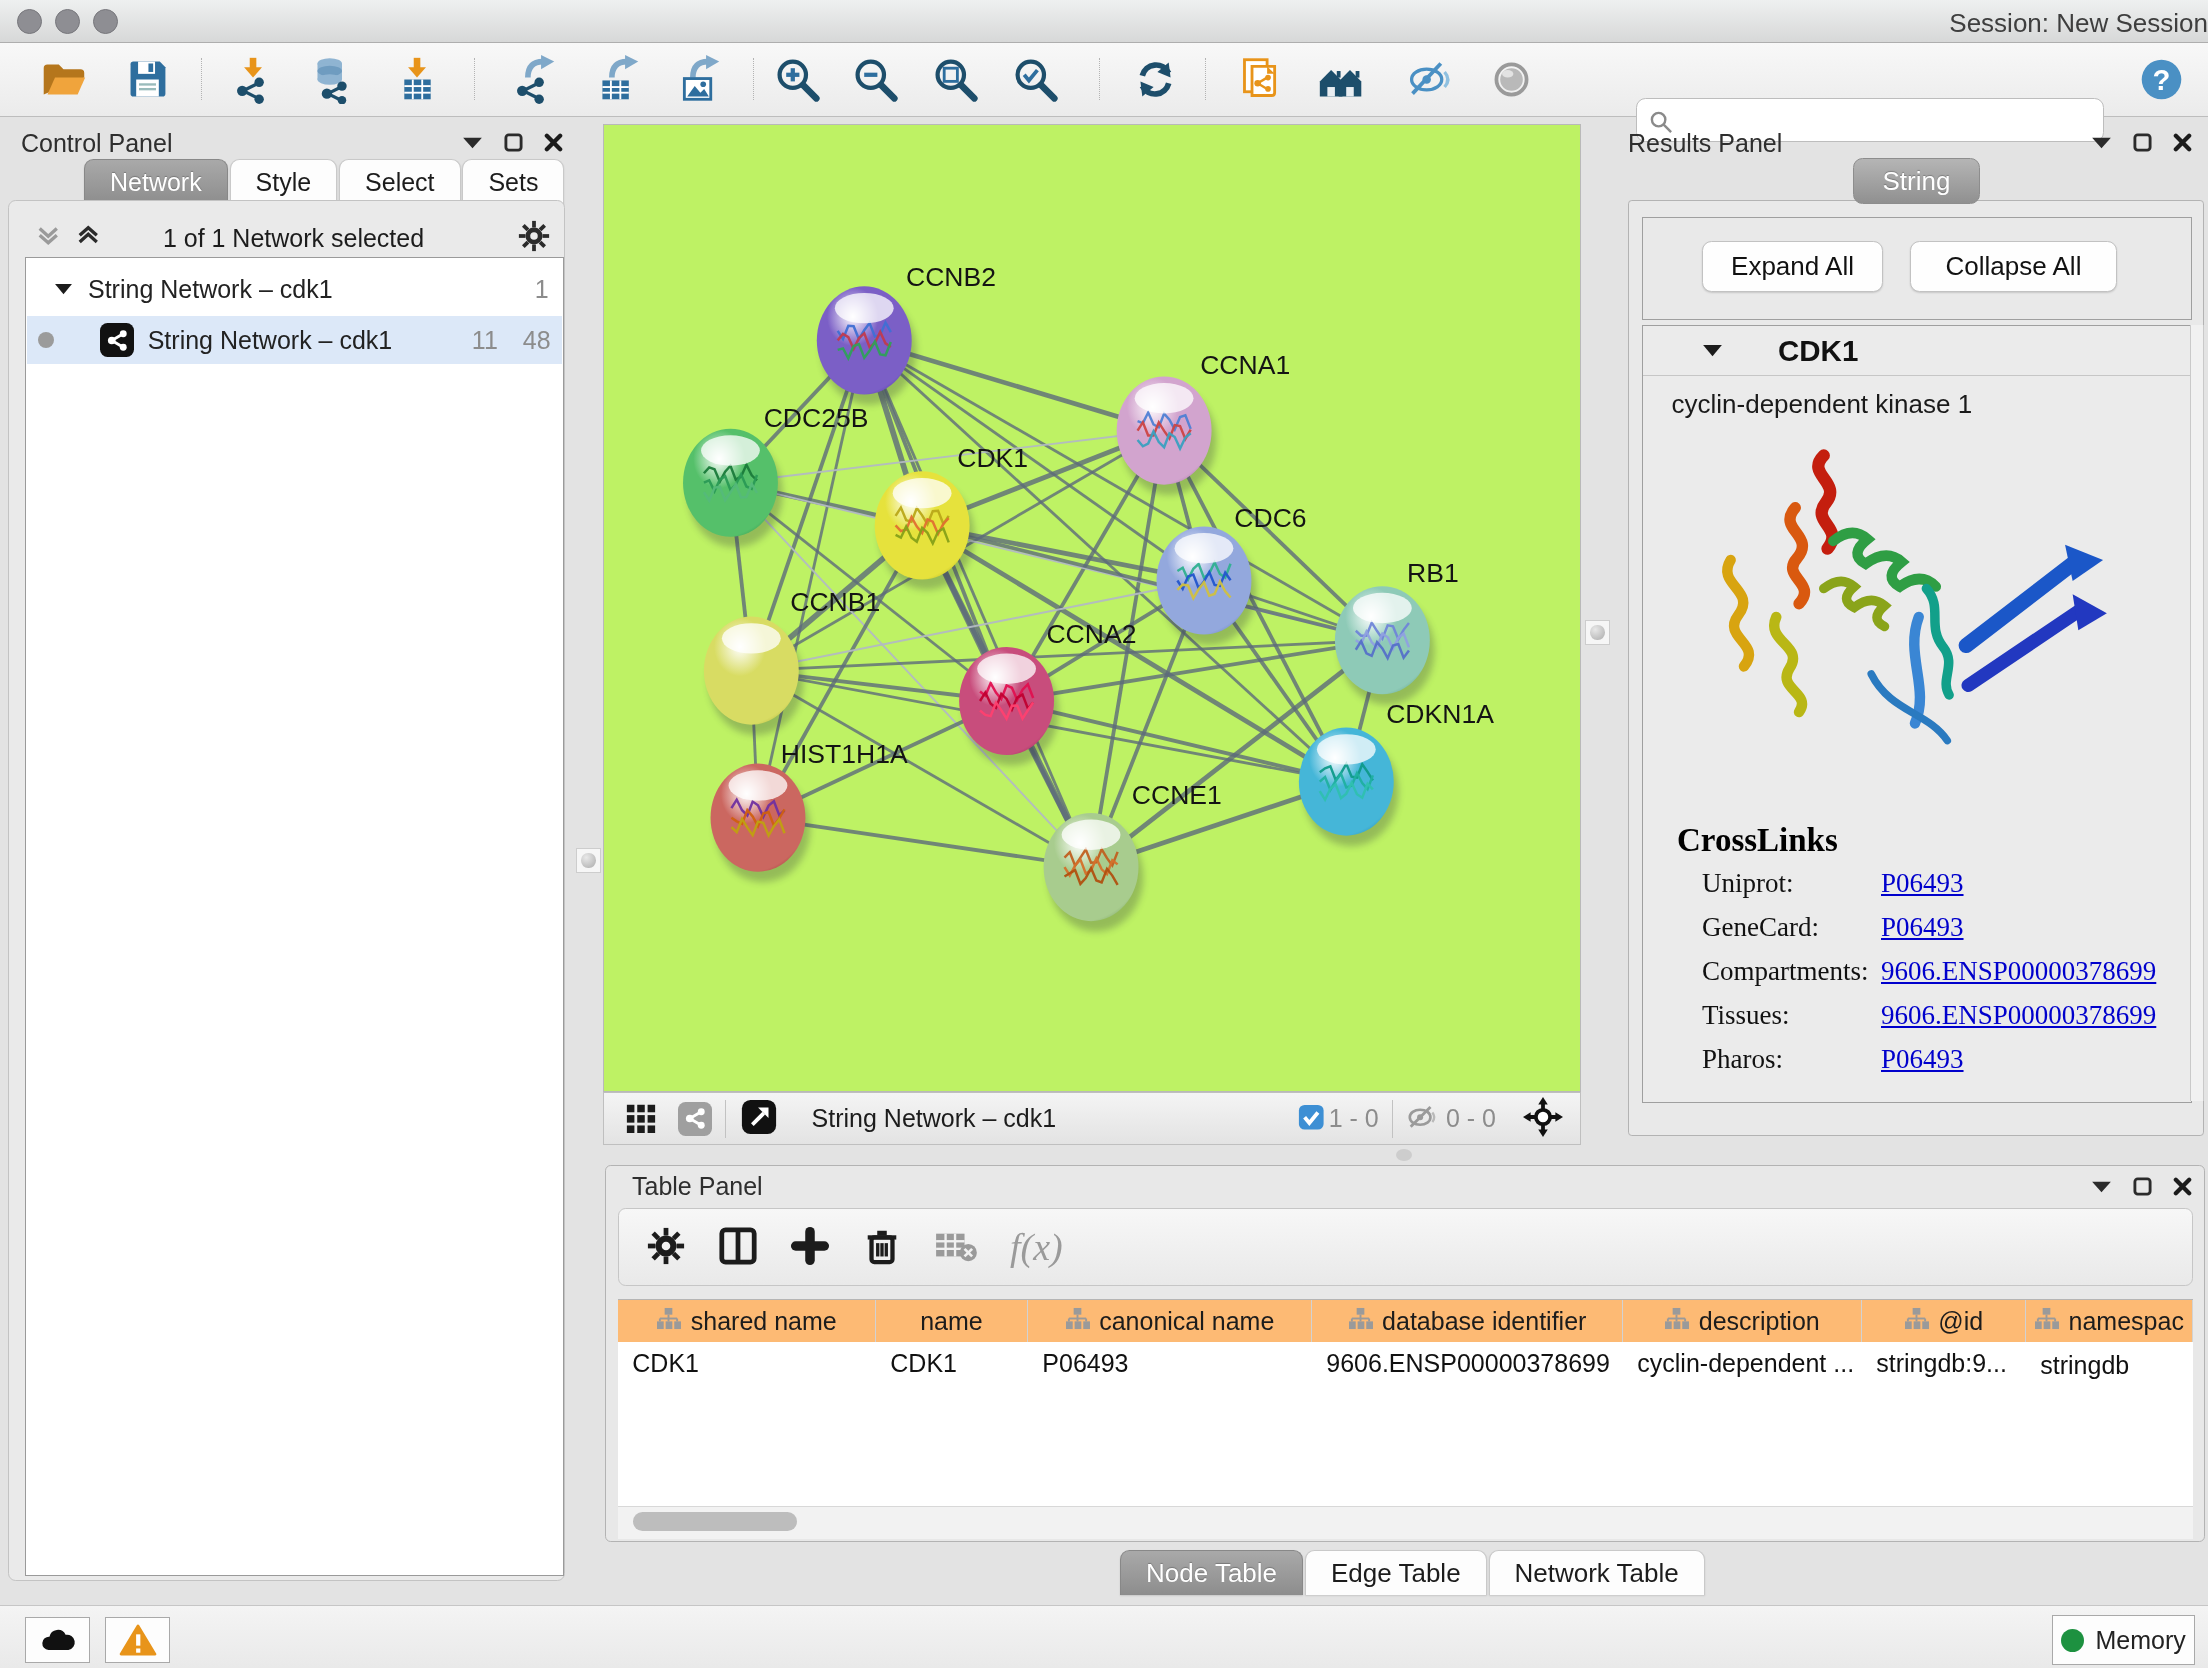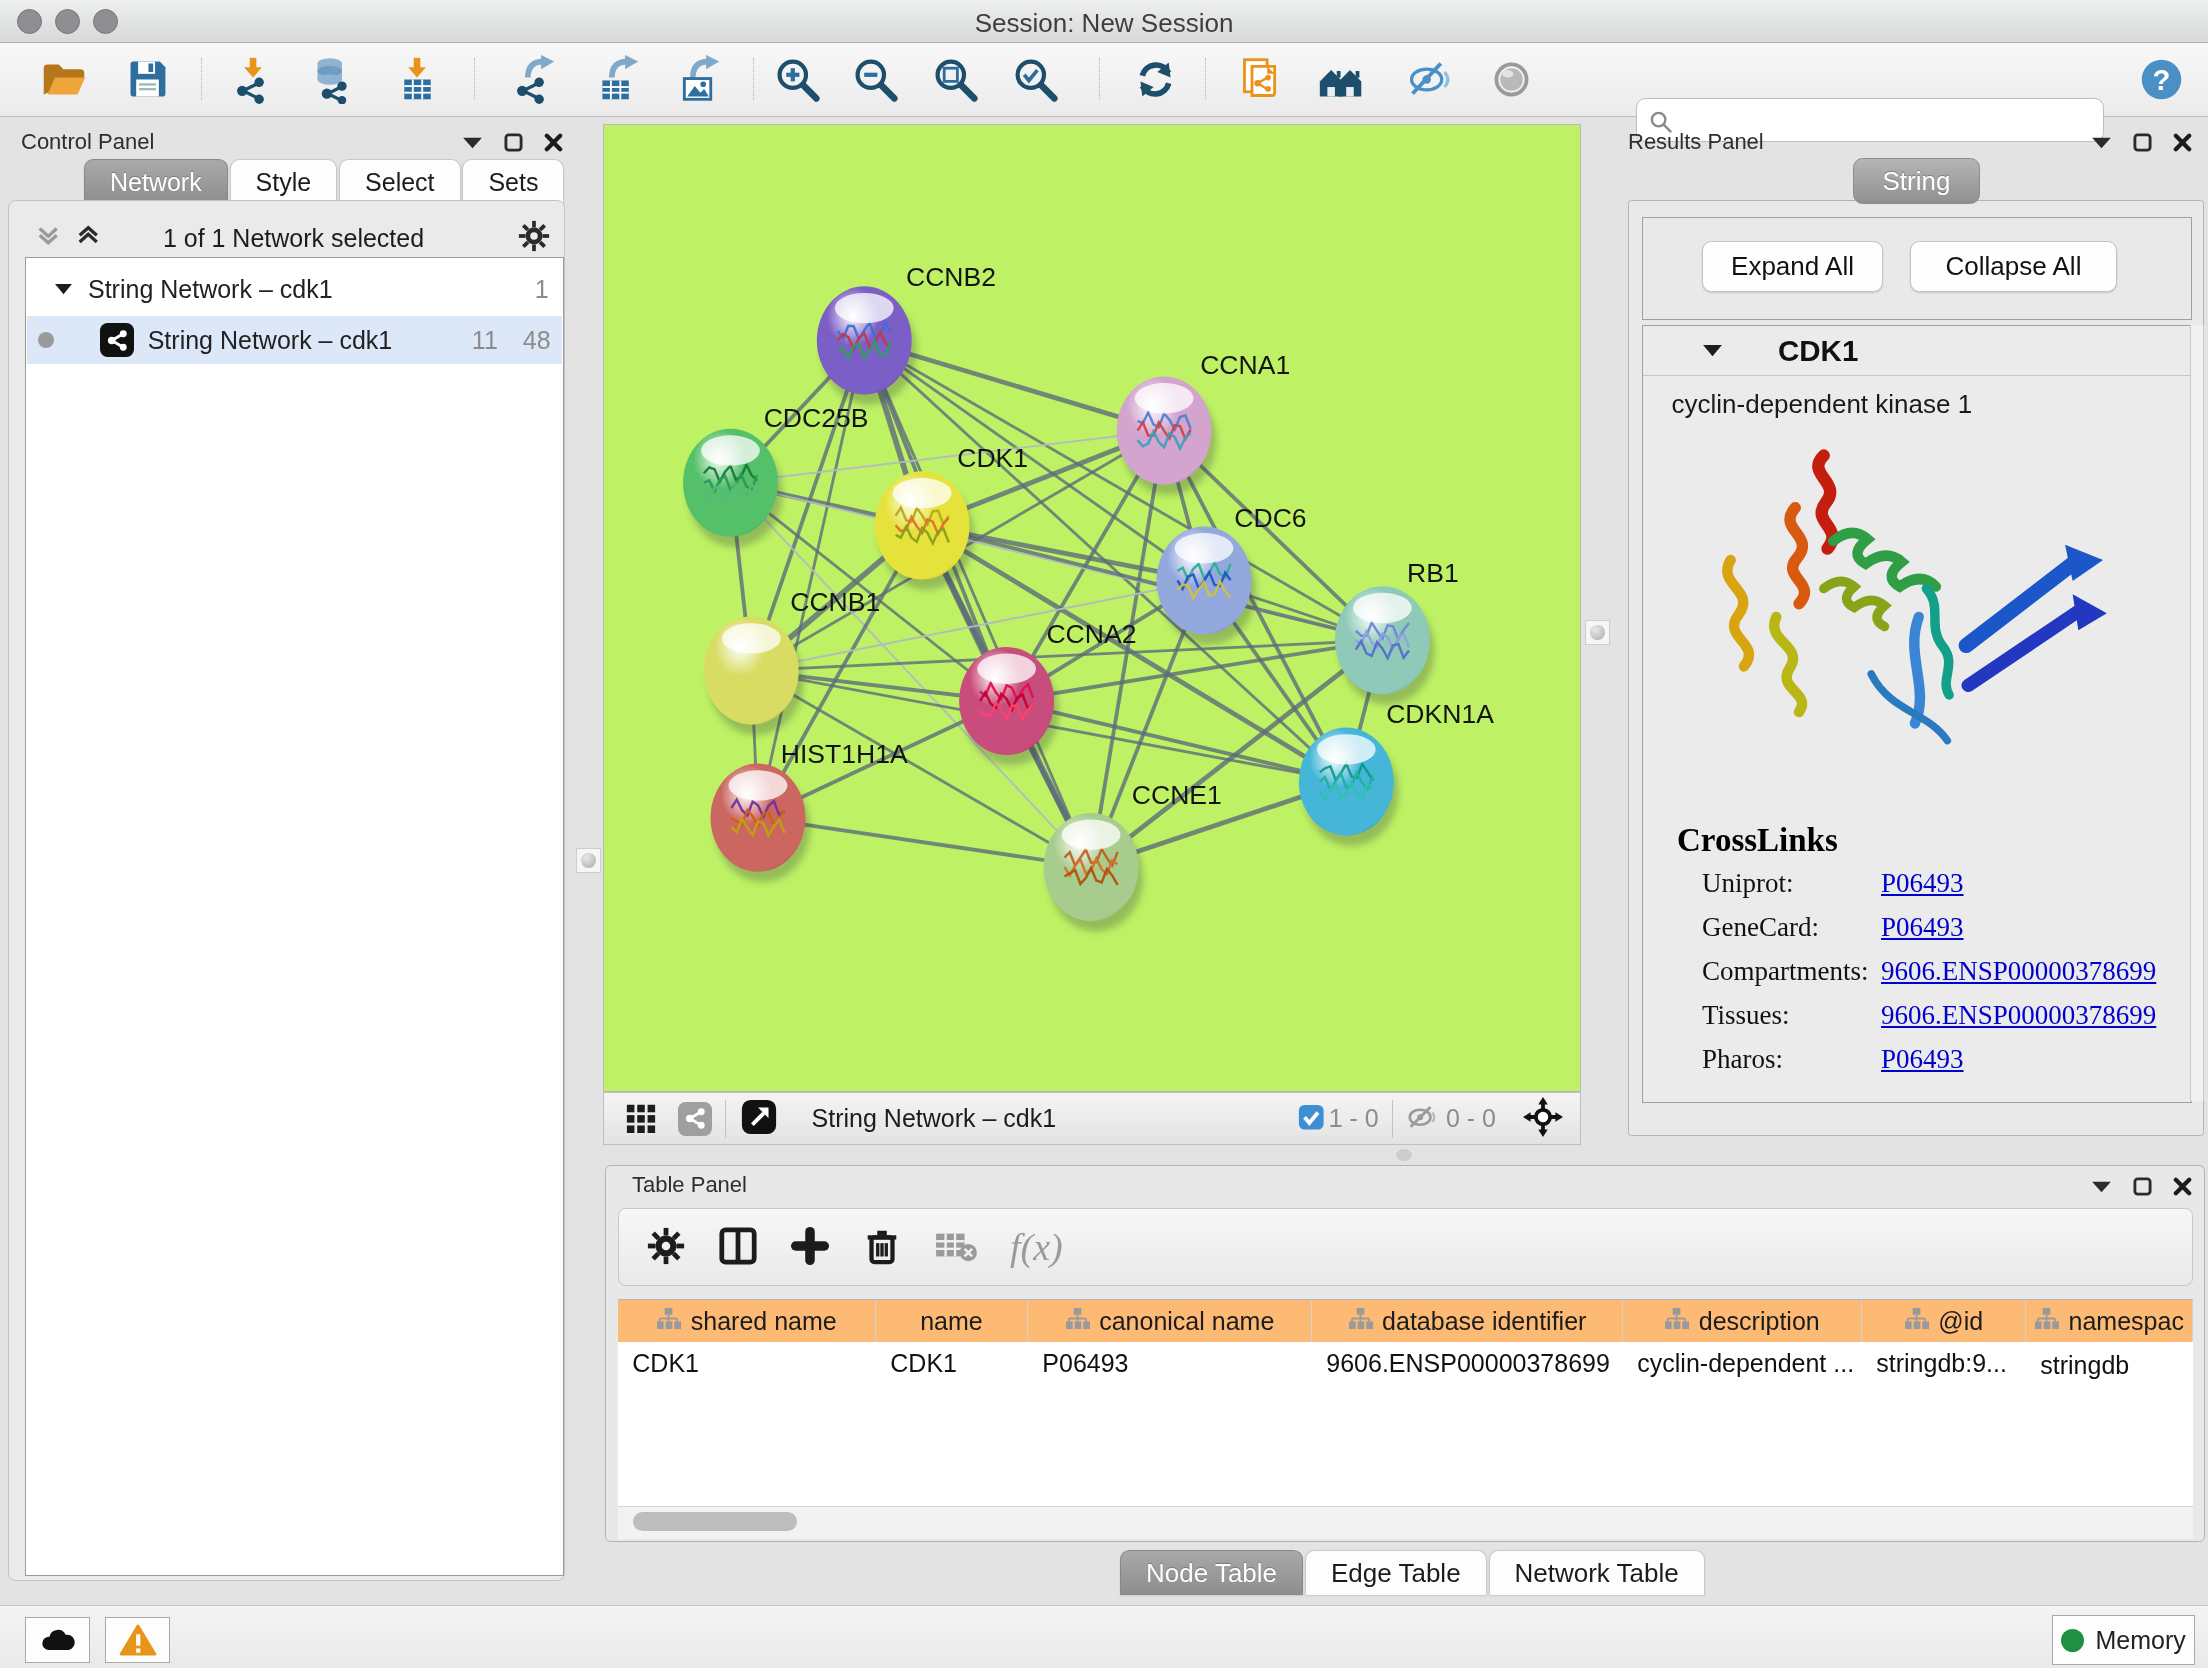--- a/index.html
+++ b/index.html
@@ -1,29 +1,29 @@
 <!DOCTYPE html>
 <html style="font-size:15px"><head>
 <meta charset="utf-8">
 <style>
   html,body{margin:0;padding:0;}
   body{width:2208px;height:1668px;background:#e3e3e3;font-family:"Liberation Sans",sans-serif;overflow:hidden;position:relative;color:#222;}
   .abs{position:absolute;}
   
   .titlebar{left:0;top:0;width:2208px;height:42px;background:linear-gradient(#eef0f0,#d7d8d8);border-bottom:1px solid #aeaeae;}
   .tlight{width:23px;height:23px;border-radius:50%;background:#8e8e93;border:1px solid #77777c;top:8.6px;}
-  .wtitle{width:100%;text-align:center;top:7.6px;font-size:26px;color:#3e3e3e;}
+  .wtitle{width:100%;text-align:right;top:7.6px;font-size:26px;color:#3e3e3e;}
   
   .toolbar{left:0;top:43px;width:2208px;height:73px;background:linear-gradient(#f8f8f8,#ebebeb);border-bottom:1px solid #bdbdbd;}
   .tbtn{width:51px;height:51px;top:10.5px;display:flex;align-items:center;justify-content:center;}
   .tdiv{top:15px;width:0;height:42px;border-left:1.9px dotted #b3b3b3;}
   .search{left:1636px;top:55px;width:468px;height:44px;border:1px solid #bdbdbd;border-radius:9.5px;background:#fff;font-size:23px;padding:0 13.3px 0 46px;box-sizing:border-box;outline:none;color:#333;}
   .searchglass{left:1649px;top:67px;pointer-events:none;}
   
-  .ptitle{font-size:22px;color:#2e2e2e;}
+  .ptitle{font-size:25px;color:#2e2e2e;}
   .pctl{display:flex;gap:21px;align-items:center;}
   
   .cp-box{left:7.6px;top:200px;width:555px;height:1379px;background:#eaeaea;border:1px solid #c3c3c3;border-radius:7.6px;}
   .tabs-row{display:flex;}
   .tab{height:44px;line-height:44px;padding:0 25px;background:#fdfdfd;border:1px solid #c9c9c9;border-bottom:none;border-radius:9.5px 9.5px 0 0;font-size:25px;color:#1c1c1c;margin-right:1.9px;box-shadow:0 1px 1.9px rgba(0,0,0,.12);}
   .tab.sel{background:linear-gradient(#a9a9a9,#8d8d8d);color:#fff;border-color:#888;text-shadow:0 -1px 1px rgba(0,0,0,.25);}
   .tree-box{left:25px;top:257px;width:537px;height:1317px;background:#fff;border:1px solid #9a9a9a;}
   .trow{position:absolute;left:1px;width:535px;height:48px;display:flex;align-items:center;font-size:25px;}
   .trow .cnt{color:#8c8c8c;}
   .sel-row{background:#dce8f8;}

